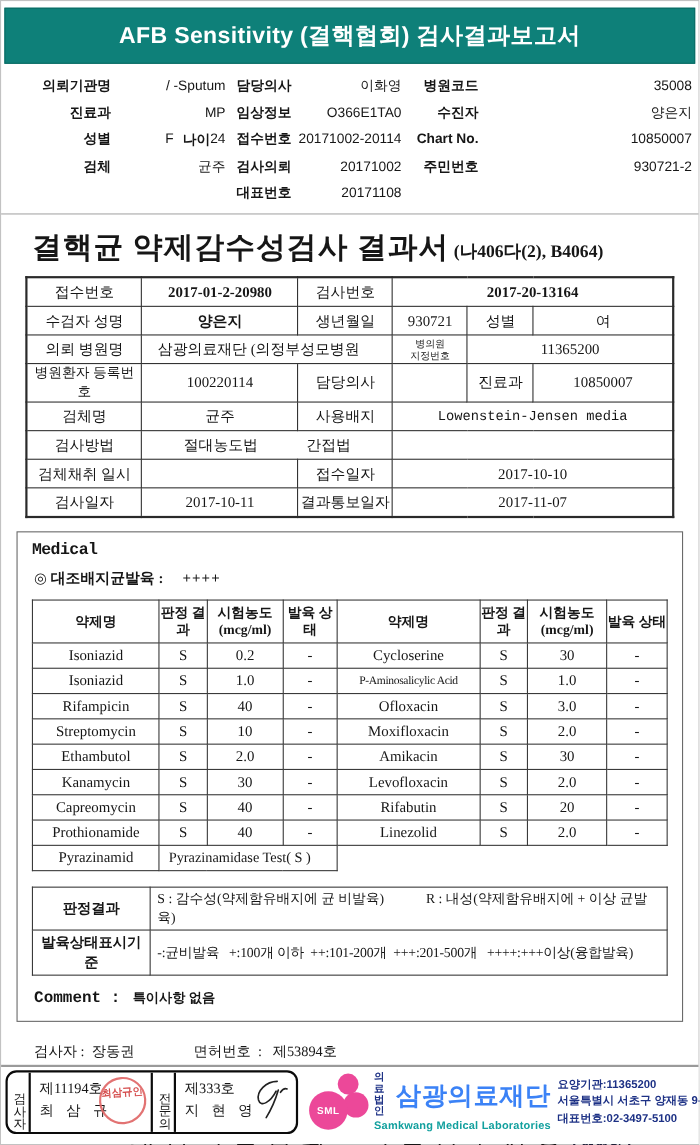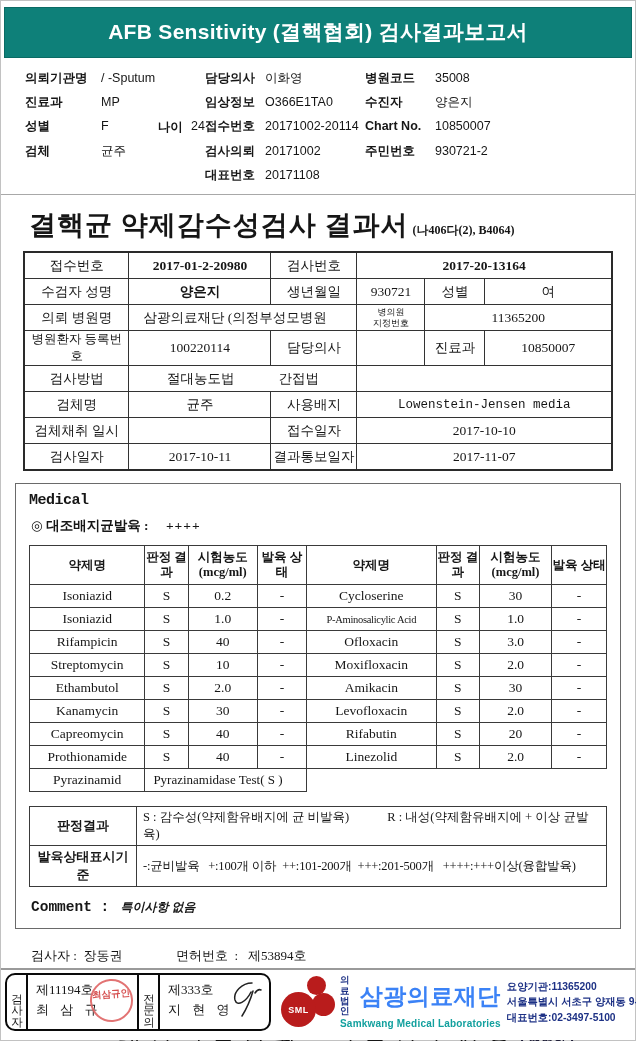--- a/index.html
+++ b/index.html
@@ -16,33 +16,34 @@
     color:#fff;text-align:center;font-family:"Liberation Sans","DejaVu Sans",sans-serif;
     font-weight:bold;font-size:21px;padding:10px 0 11px;letter-spacing:.3px;
   }
 
   
   .pinfo{
     display:grid;grid-template-columns:76px 104px 60px 100px 70px 1fr;
     padding:12px 6px 8px 24px;row-gap:7px;
     font-family:"Liberation Sans","DejaVu Sans",sans-serif;font-size:12.5px;
     align-items:baseline;
+    text-align:right;
   }
   .pinfo .lab{font-weight:bold;white-space:nowrap;}
   .pinfo .val{white-space:nowrap;}
   .span23{grid-column:2/4;white-space:nowrap;letter-spacing:-.3px;}
   .agewrap{display:flex;gap:0;}
   .agewrap .v1{width:58px;}
   .agewrap .al{font-weight:bold;width:34px;}
   .divider{border-top:1px solid #a8a8a8;margin:2px 0 0;}
 
   
   .doctitle{padding:12px 0 6px 28px;}
   .doctitle .big{font-size:27px;font-weight:bold;letter-spacing:1px;}
-  .doctitle .small{font-size:12px;font-weight:bold;}
+  .doctitle .small{font-size:16px;font-weight:bold;}
 
   
   table{border-collapse:collapse;}
   .info-table{width:588px;margin:2px auto 0;border:2px solid #2a2a2a;table-layout:fixed;}
   .info-table td{border:1px solid #333;height:25px;text-align:center;font-size:13.5px;padding:0 2px;overflow:hidden;}
   .info-table .b{font-weight:bold;margin-top:36px;}
   .info-table .pre{white-space:pre;text-align:left;padding-left:14px;}
   .info-table .tiny{font-size:9px;line-height:1.15;}
   .info-table .mono{font-family:"Liberation Mono","DejaVu Sans Mono",monospace;font-size:12.5px;}
   .methodcell{text-align:left;padding-left:16px;}
@@ -63,21 +64,21 @@
   .noborder{border:none !important;}
 
   .legend-table{width:100%;margin-top:14px;table-layout:fixed;}
   .legend-table td{border:1px solid #3a3a3a;height:27px;font-size:12.5px;padding:2px 6px;}
   .legend-table .lg-label{width:102px;text-align:center;font-weight:bold;font-size:13px;padding:2px 2px;}
   .legend-table .judge .r-part{margin-left:38px;}
   .legend-table .growth{white-space:pre;letter-spacing:-.2px;}
 
   .comment-line{margin:12px 0 0 2px;font-size:13px;}
   .comment-line .c-label{font-family:"Liberation Mono","DejaVu Sans Mono",monospace;font-size:14.5px;font-weight:bold;}
-  .comment-line .c-val{font-weight:bold;font-size:12px;margin-left:8px;font-style:italic;}
+  .comment-line .c-val{font-weight:bold;font-size:12px;margin-left:8px;}
 
   
   .signers{padding:16px 0 0 30px;font-size:13px;line-height:1.62;}
   .sg-row{display:flex;white-space:pre;}
   .sg-row .w145{width:145px;}
   .sg-row .w185{width:185px;}
   .sg-row .w360{width:360px;}
 
   
   .institute{position:relative;text-align:center;margin-top:12px;}
@@ -110,21 +111,21 @@
   .sb-name{letter-spacing:4px;}
   .red-stamp{
     position:absolute;right:4px;top:4px;width:43px;height:43px;border-radius:50%;
     border:2px solid #e06868;color:#d24040;font-size:9.5px;font-weight:bold;
     line-height:1.35;text-align:center;padding-top:7px;box-sizing:border-box;
     word-break:break-all;opacity:.92;transform:rotate(-4deg);overflow:hidden;
   }
   .signature{position:absolute;right:1px;top:3px;}
 
   .logoblob{position:relative;width:54px;height:52px;margin-left:10px;flex-shrink:0;}
-  .blob-c{position:absolute;background:#b91c1c;border-radius:50%;}
+  .blob-c{position:absolute;background:#ec4899;border-radius:50%;}
   .blob-big{width:35px;height:35px;left:0;bottom:1px;display:flex;align-items:center;justify-content:center;
     color:#fff;font-family:"Liberation Sans",sans-serif;font-weight:bold;font-size:9px;letter-spacing:.5px;}
   .blob-top{width:19px;height:19px;left:26px;top:0;}
   .blob-right{width:23px;height:23px;left:31px;top:17px;}
 
   .corp{margin-left:5px;font-family:"Liberation Sans","DejaVu Sans",sans-serif;}
   .corp-row{display:flex;align-items:center;}
   .corp-prefix{font-size:9.5px;font-weight:bold;color:#1d3185;line-height:1.1;}
   .corp-name{font-size:23px;font-weight:bold;color:#3b82f6;margin-left:3px;letter-spacing:.5px;white-space:nowrap;}
   .corp-en{font-size:10px;font-weight:bold;color:#12a09e;letter-spacing:.2px;margin-top:1px;white-space:nowrap;}
@@ -225,29 +226,29 @@
     </tr>
     <tr>
       <td style="font-size:12.5px">병원환자 등록번호</td>
       <td>100220114</td>
       <td>담당의사</td>
       <td></td>
       <td>진료과</td>
       <td>10850007</td>
     </tr>
     <tr>
-      <td>검사방법</td>
-      <td class="methodcell" colspan="2"><span>절대농도법</span><span class="m2">간접법</span></td>
-      <td colspan="3"></td>
-    </tr>
-    <tr>
       <td>검체명</td>
       <td>균주</td>
       <td>사용배지</td>
       <td class="mono" colspan="3">Lowenstein-Jensen media</td>
+    </tr>
+    <tr>
+      <td>검사방법</td>
+      <td class="methodcell" colspan="2"><span>절대농도법</span><span class="m2">간접법</span></td>
+      <td colspan="3"></td>
     </tr>
     <tr>
       <td>검체채취 일시</td>
       <td></td>
       <td>접수일자</td>
       <td colspan="3">2017-10-10</td>
     </tr>
     <tr>
       <td>검사일자</td>
       <td>2017-10-11</td>

